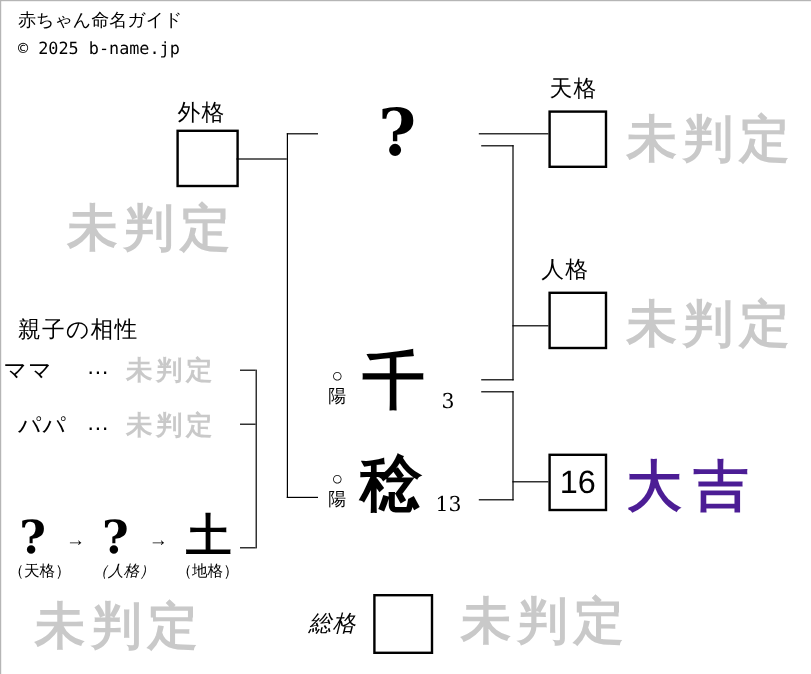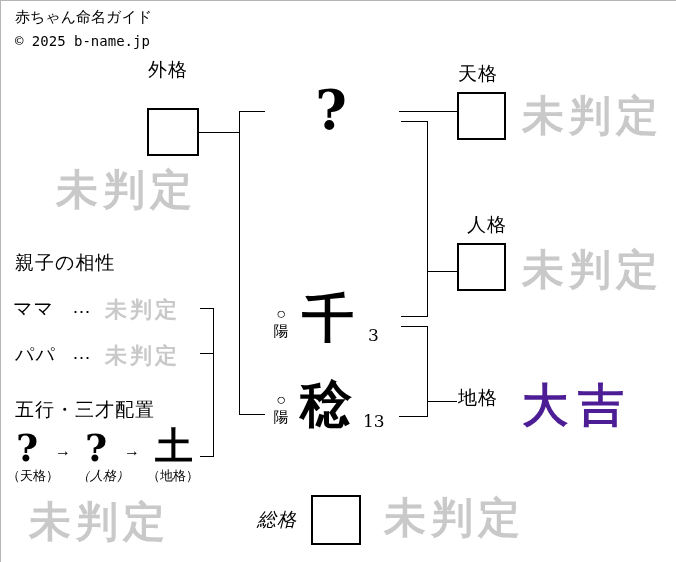--- a/index.html
+++ b/index.html
@@ -36,66 +36,66 @@
   .dots{font-size:19px;letter-spacing:2px;}
 </style>
 </head>
 <body>
 
 <div id="page">
 
   <div class="abs mono" style="left:14px;top:7px;font-size:15px;">赤ちゃん命名ガイド</div>
   <div class="abs mono" style="left:14px;top:32px;font-size:14px;">© 2025 b-name.jp</div>
 
-  <div class="abs lbl" style="left:147px;top:56px;">外格</div>
+  <div class="abs lbl" style="left:147px;top:80px;">外格</div>
   <div class="box" style="left:146px;top:107px;width:48px;height:44px;"></div>
   <div class="abs wm" style="left: 55px; top: 168px; color: rgb(201, 201, 201);">未判定</div>
 
   <div class="abs qmark" style="left:308px;top:82px;width:44px;text-align:center;">?</div>
 
   <div class="abs lbl" style="left:457px;top:60px;">天格</div>
   <div class="box" style="left:456px;top:91px;width:45px;height:44px;"></div>
   <div class="abs wm" style="left: 521px; top: 94px; color: rgb(201, 201, 201);">未判定</div>
 
-  <div class="abs lbl" style="left:466px;top:211px;">人格</div>
+  <div class="abs lbl" style="left:450px;top:211px;">人格</div>
   <div class="box" style="left:456px;top:242px;width:45px;height:44px;"></div>
   <div class="abs wm" style="left: 521px; top: 248px; color: rgb(201, 201, 201);">未判定</div>
 
   <div class="abs lbl" style="left:457px;top:345px;margin-top:39px;">地格</div>
+  <div class="box" style="left:456px;top:377px;width:45px;height:44px;">16</div>
   <div class="abs redres" style="left: 521px; top: 381px; color: #4c1d95;">大吉</div>
 
   <div class="abs inyo" style="left:267px;top:305px;">
     <span class="circ">○</span>
     <span class="yo">陽</span>
   </div>
   <div class="abs bigchar" style="left:301px;top:291px;">千</div>
   <div class="abs strokes" style="left:367px;top:326px;">3</div>
 
   <div class="abs inyo" style="left:267px;top:391px;">
     <span class="circ">○</span>
     <span class="yo">陽</span>
   </div>
   <div class="abs bigchar" style="left:299px;top:377px;">稔</div>
   <div class="abs strokes" style="left:362px;top:412px;">13</div>
 
   <div class="abs lbl" style="left:256px;top:506px;font-style:italic;">総格</div>
   <div class="box" style="left:310px;top:494px;width:46px;height:46px;"></div>
   <div class="abs wm" style="left: 383px; top: 496px; color: rgb(201, 201, 201);">未判定</div>
 
-  <div class="abs lbl" style="left:14px;top:249px;">親子の相性</div>
+  <div class="abs lbl" style="left:14px;top:261px;">親子の相性</div>
 
-  <div class="abs lbl" style="left:12px;top:295px;font-family:Liberation Mono, monospace;">ママ</div>
+  <div class="abs lbl" style="left:2px;top:295px;font-family:Liberation Mono, monospace;">ママ</div>
   <div class="abs dots" style="left:71px;top:295px;">…</div>
   <div class="abs wm-sm" style="left: 104px; top: 297px; color: rgb(201, 201, 201);">未判定</div>
 
   <div class="abs lbl" style="left:14px;top:341px;">パパ</div>
   <div class="abs dots" style="left:71px;top:341px;">…</div>
   <div class="abs wm-sm" style="left: 104px; top: 343px; color: rgb(201, 201, 201);">未判定</div>
 
-  <div class="abs lbl" style="left:14px;top:396px;">五行・三才配置</div>
 
   <div class="abs gg-el" style="left:15px;top:428px;">?</div>
   <div class="abs gg-arrow" style="left:54px;top:441px;">→</div>
   <div class="abs gg-el" style="left:84px;top:428px;">?</div>
   <div class="abs gg-arrow" style="left:123px;top:441px;">→</div>
   <div class="abs gg-el" style="left:154px;top:426px;">土</div>
 
   <div class="abs gg-lbl" style="left:6px;top:466px;">（天格）</div>
   <div class="abs gg-lbl" style="left:76px;top:466px;font-style:italic;">（人格）</div>
   <div class="abs gg-lbl" style="left:146px;top:466px;">（地格）</div>

